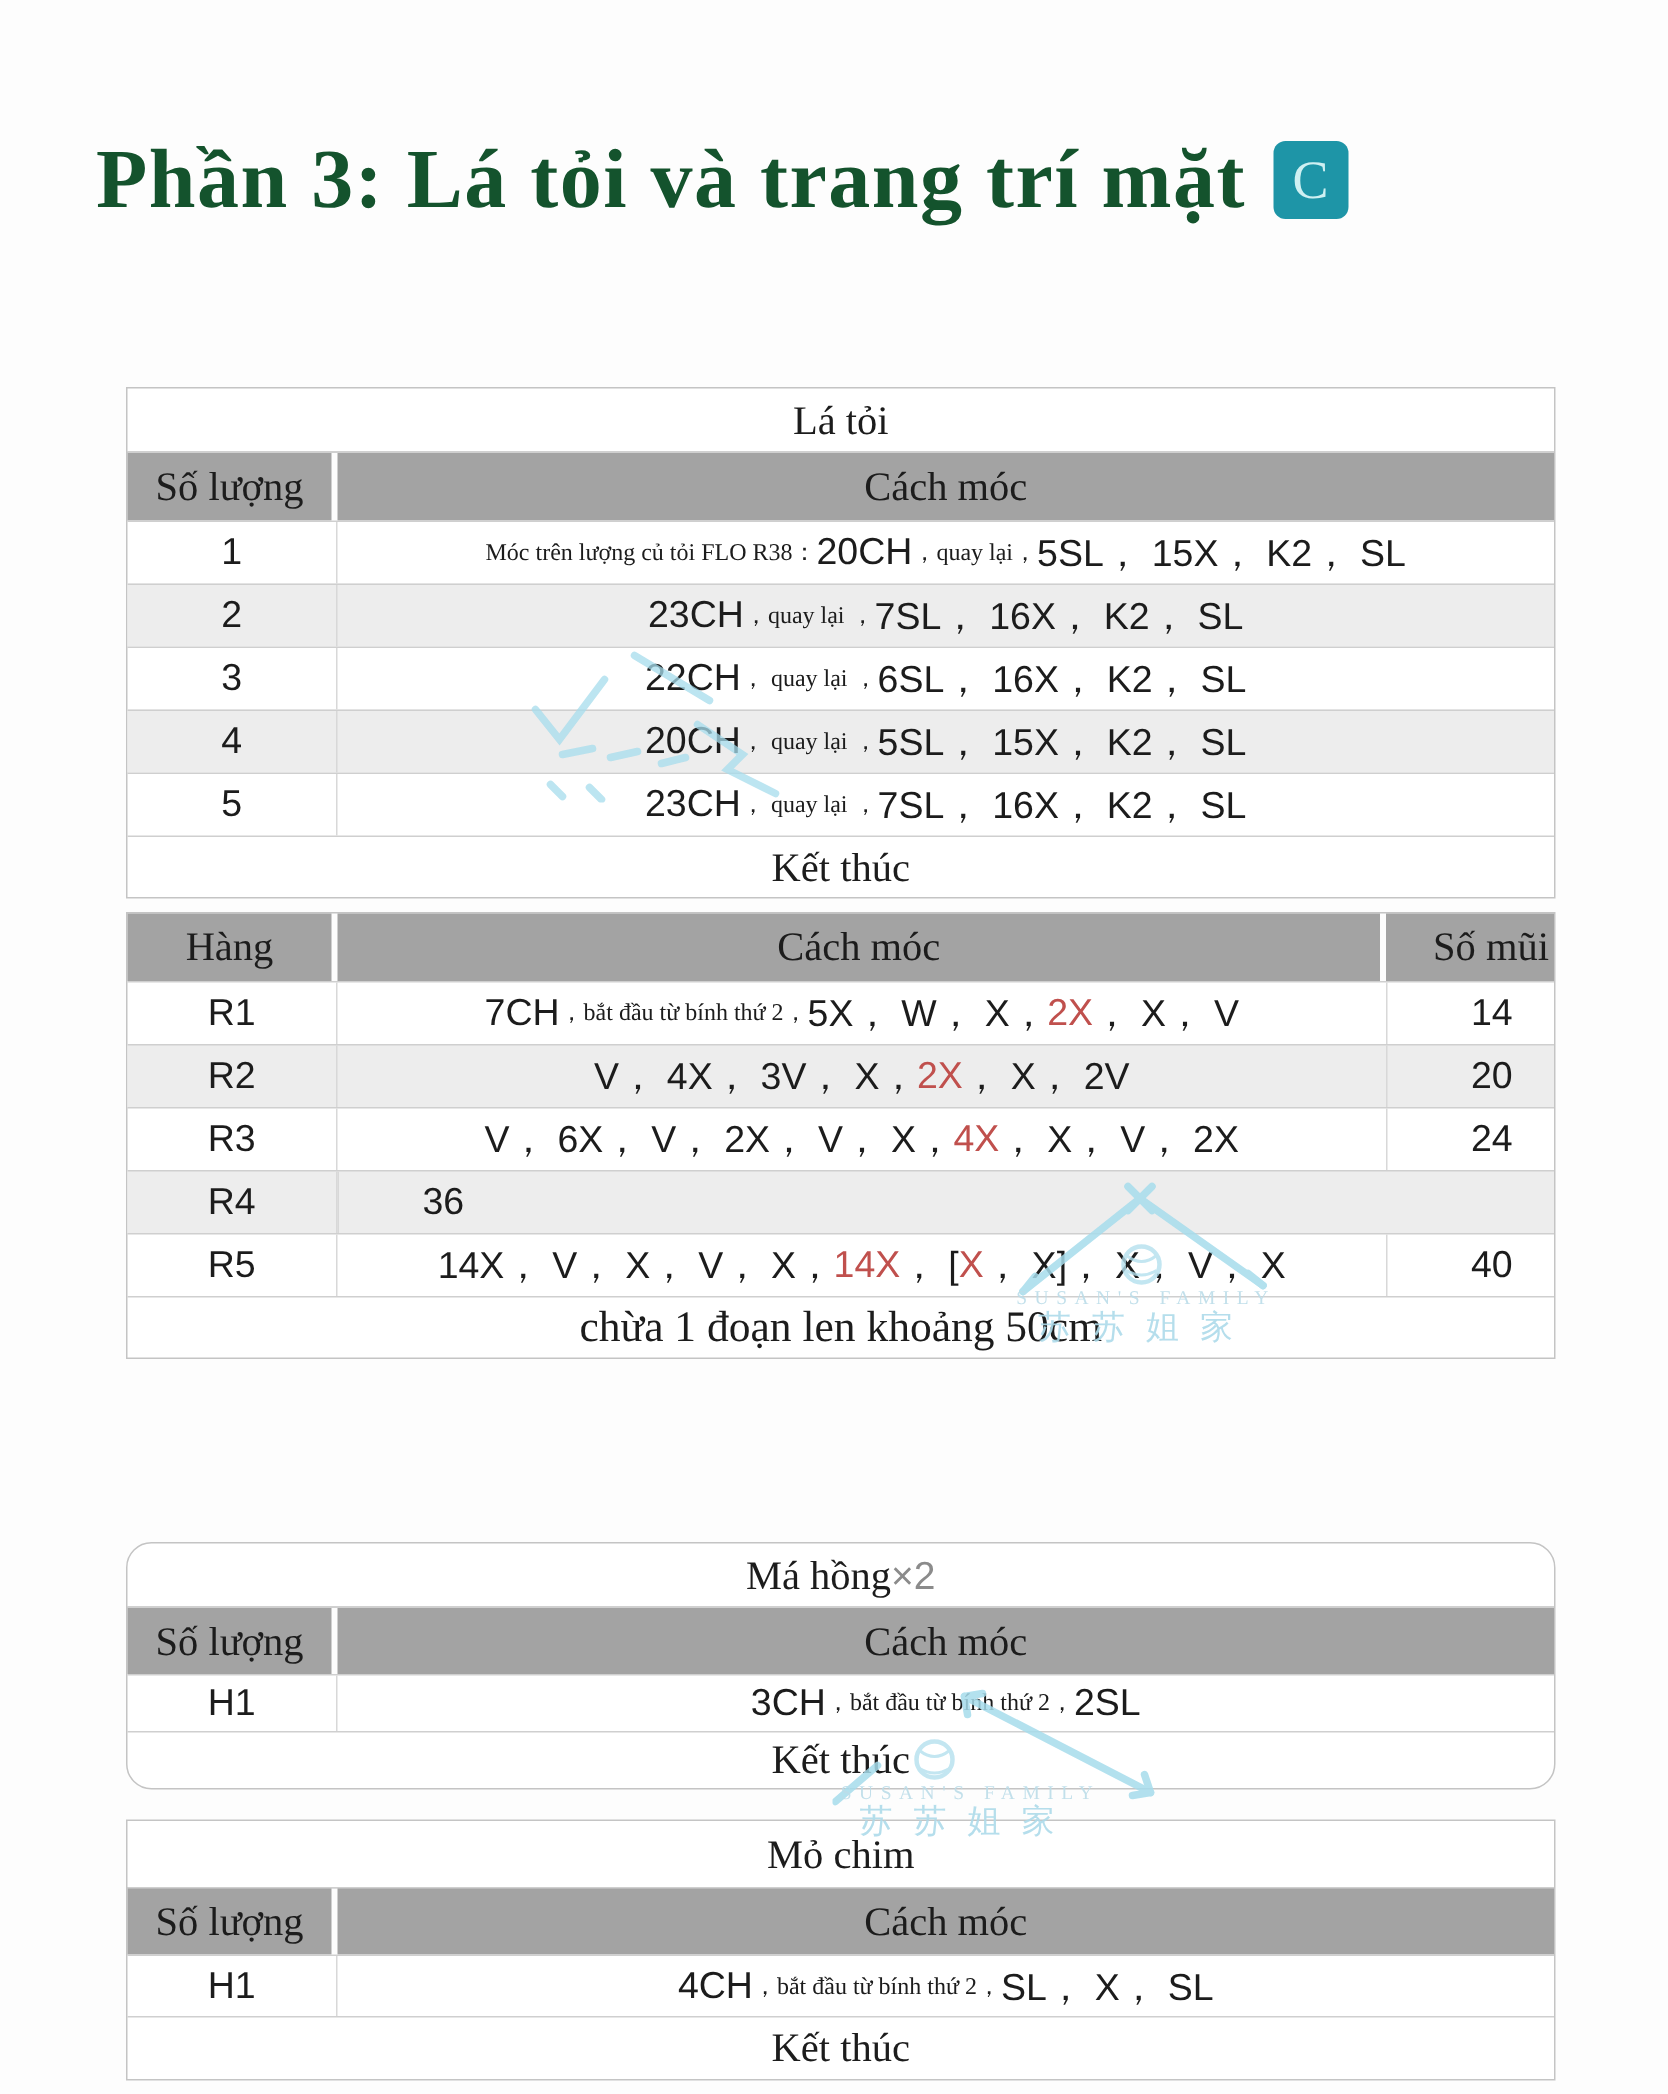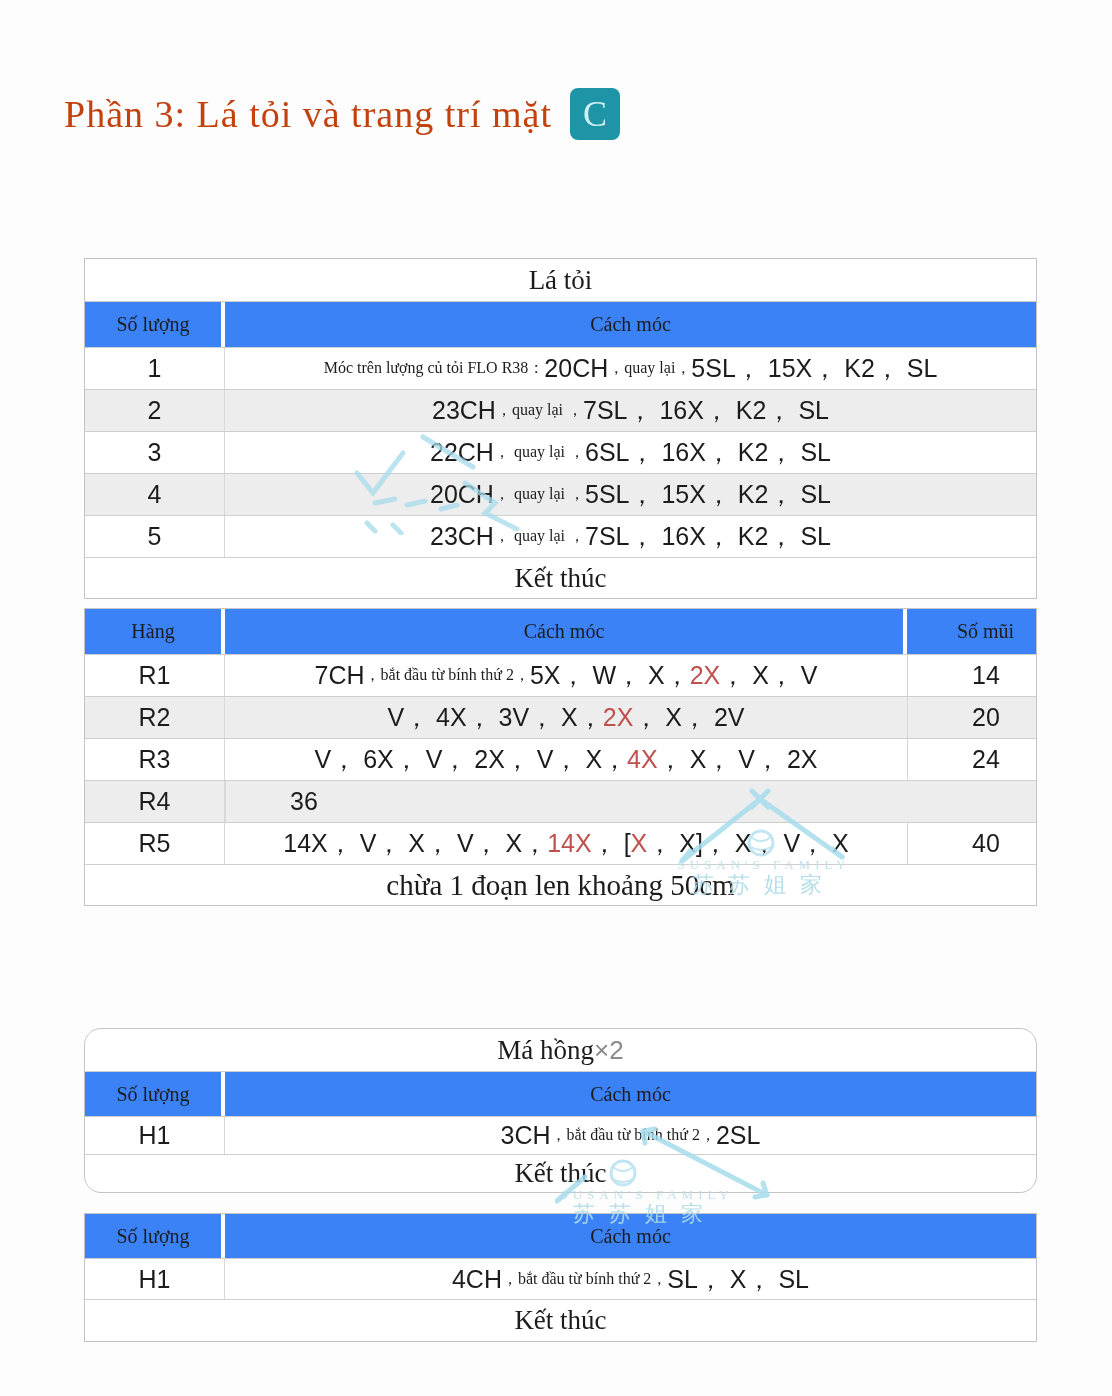--- a/index.html
+++ b/index.html
@@ -3,38 +3,38 @@
 <meta charset="utf-8">
 <style>
   * { margin:0; padding:0; box-sizing:border-box; }
   html,body { background:#ffffff; }
   .page {
     position:relative; width:1112px; height:1396px; background:#fdfdfd;
     font-family:"Liberation Serif", serif; color:#1c1c1c; overflow:hidden;
   }
   
   .title-wrap { position:absolute; left:64px; top:88px; display:flex; align-items:center; gap:18px; }
-  .page-title { font-size:38px; font-weight:normal; color:#c2410c; letter-spacing:1px; }
+  .page-title { font-size:56px; font-weight:bold; color:#14532d; letter-spacing:1px; }
   .part-badge {
     width:50px; height:52px; background:#1e95a7; border-radius:8px;
     display:flex; align-items:center; justify-content:center;
     color:#cff0f2; font-size:36px; font-family:"Liberation Serif", serif;
   }
   
   .tbl { position:absolute; left:84px; width:953px; border:1px solid #c4c4c4; background:#fff;margin-top:28px; }
   .trow { display:flex; align-items:center; border-top:1px solid #cfcfcf; min-height:41px; }
   .trow:first-child { border-top:none; }
   .title-row { justify-content:center; min-height:42px; font-size:27px; }
-  .head-row { background:#3b82f6; min-height:45px; font-size:20px; }
+  .head-row { background:#a3a3a3; min-height:45px; font-size:27px; }
   .head-row .cell { border-right:4px solid #fdfdfd; }
   .head-row .cell:last-child { border-right:none; }
   .cell { display:flex; align-items:center; justify-content:center; text-align:center; min-height:inherit; }
   .c1 { width:140px; flex:none; }
   .c2 { flex:1; }
-  .c3 { width:129px; flex:none;padding-left:28px; }
+  .c3 { width:112px; flex:none;padding-left:28px; }
   .body-row .c1 { border-right:1px solid #d8d8d8; align-self:stretch; }
   .body-row .c3 { border-left:1px solid #d8d8d8; align-self:stretch; }
   .alt { background:#ededed; }
   .footer-row { justify-content:center; min-height:40px; font-size:27px; }
   .big-footer { font-size:29px; }
   .f-sans { font-family:"Liberation Sans", sans-serif; font-size:25px; letter-spacing:0px; }
   .c-red { color:#c0504d; }
   .c-gray { color:#8b8b8b; font-family:"Liberation Sans", sans-serif; font-size:26px; }
   .f-lg { font-size:31px; }
   .f-note { font-size:23px; }
@@ -182,20 +182,23 @@
           <span>，bắt đầu từ bính thứ 2，</span>
           <span class="f-sans">2SL</span>
         </div>
     </div>
     <div class="trow footer-row" style="min-height:37px;">
       <div class="cell c2">Kết thúc</div>
     </div>
   </div>
 
   <div class="tbl" style="top:1185px;">
+    <div class="trow title-row" style="min-height:44px;">
+      <div class="cell c2">Mỏ chim</div>
+    </div>
     <div class="trow head-row" style="min-height:44px;">
       <div class="cell c1">Số lượng</div>
       <div class="cell c2">Cách móc</div>
     </div>
     <div class="trow body-row" style="min-height:40px;">
       <div class="cell c1 f-sans">H1</div>
       <div class="cell c2">
           <span class="f-sans">4CH</span>
           <span>，bắt đầu từ bính thứ 2，</span>
           <span class="f-sans">SL， X， SL</span>

